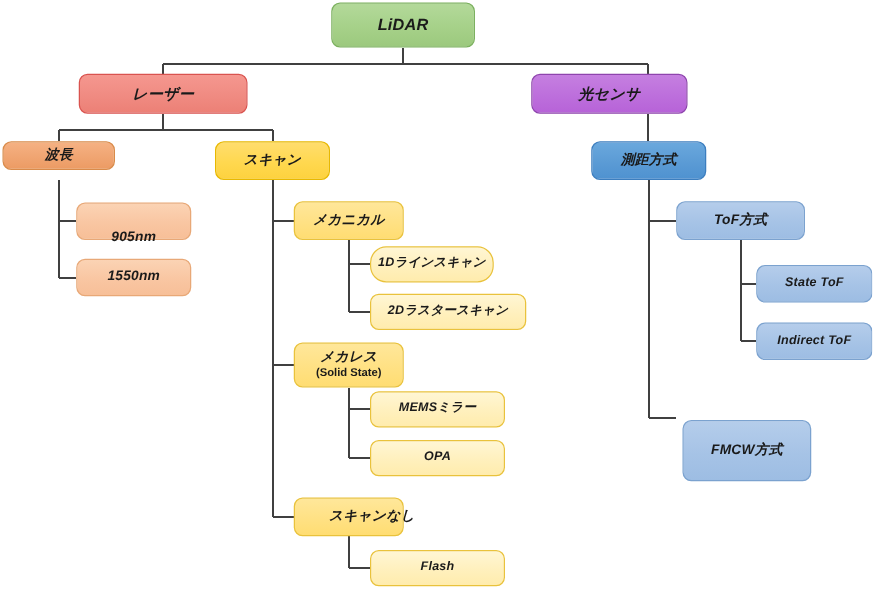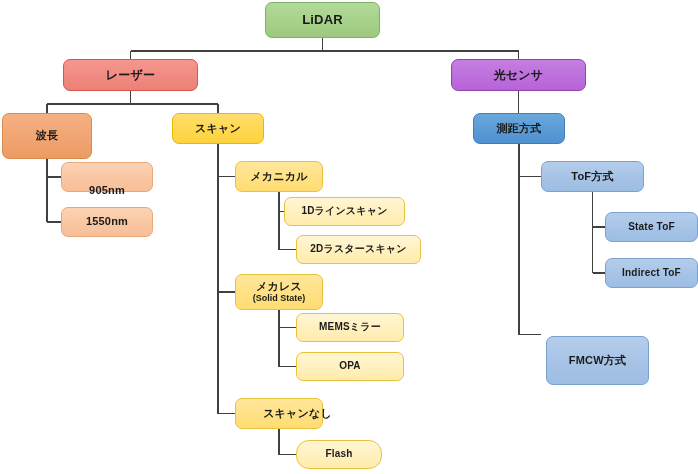--- a/index.html
+++ b/index.html
@@ -34,20 +34,21 @@
     border-style: solid;
     text-align: center;
     line-height: 1.05;
     z-index: 3;
   }
   .node .ttl {
     font-weight: bold;
     color: #1a1a1a;
     letter-spacing: 0.2px;
     white-space: nowrap;
+    font-style: italic;
   }
   .node .sub {
     font-weight: bold;
     color: #1a1a1a;
     white-space: nowrap;
     margin-top: 1px;
   }
   
   .v-green  { background: linear-gradient(180deg,#b3d99a 0%,#a6d189 55%,#9cc97e 100%); border-color:#7cb15f; }
   .v-red    { background: linear-gradient(180deg,#f5978f 0%,#f08b82 55%,#ec8076 100%); border-color:#d9534f; }
@@ -107,58 +108,58 @@
       <line x1="592.5" y1="192" x2="592.5" y2="273" stroke="#404040" stroke-width="1.6" shape-rendering="crispEdges"></line>
       <line x1="592.5" y1="273" x2="605" y2="273" stroke="#404040" stroke-width="1.6" shape-rendering="crispEdges"></line>
     </svg>
   <div id="nodes">
       <div class="node v-green" style="left: 265px; top: 2px; width: 115px; height: 36px;">
         <div class="ttl" style="font-size: 13px;">LiDAR</div>
       </div>
       <div class="node v-red" style="left: 63px; top: 59px; width: 135px; height: 32px;">
         <div class="ttl" style="font-size: 12px;">レーザー</div>
       </div>
-      <div class="node v-purple" style="left: 451px; top: 59px; width: 135px; height: 32px;">
+      <div class="node v-purple" style="left: 425px; top: 59px; width: 125px; height: 32px;">
         <div class="ttl" style="font-size: 12px;">光センサ</div>
       </div>
-      <div class="node v-orange" style="left: 2px; top: 113px; width: 90px; height: 46px;">
+      <div class="node v-orange" style="left: 2px; top: 113px; width: 90px; height: 23px;">
         <div class="ttl" style="font-size: 11px;">波長</div>
       </div>
       <div class="node v-orange-lt" style="left: 61px; top: 162px; width: 92px; height: 30px;">
         <div class="ttl" style="font-size: 11px; margin-top: 28px;">905nm</div>
       </div>
       <div class="node v-orange-lt" style="left: 61px; top: 207px; width: 92px; height: 30px;">
         <div class="ttl" style="font-size: 11px;">1550nm</div>
       </div>
       <div class="node v-yellow" style="left: 172px; top: 113px; width: 92px; height: 31px;">
         <div class="ttl" style="font-size: 11px;">スキャン</div>
       </div>
       <div class="node v-yellow-md" style="left: 235px; top: 161px; width: 88px; height: 31px;">
         <div class="ttl" style="font-size: 11px;">メカニカル</div>
       </div>
-      <div class="node v-yellow-lt" style="left: 284px; top: 197px; width: 121px; height: 29px;">
+      <div class="node v-yellow-lt" style="left: 296px; top: 197px; width: 99px; height: 29px; border-radius: 13px;">
         <div class="ttl" style="font-size: 10px;">1Dラインスキャン</div>
       </div>
       <div class="node v-yellow-lt" style="left: 296px; top: 235px; width: 125px; height: 29px;">
         <div class="ttl" style="font-size: 10px;">2Dラスタースキャン</div>
       </div>
       <div class="node v-yellow-md" style="left: 235px; top: 274px; width: 88px; height: 36px;">
         <div class="ttl" style="font-size: 11px;">メカレス</div>
         <div class="sub" style="font-size: 9px;">(Solid State)</div>
       </div>
       <div class="node v-yellow-lt" style="left: 296px; top: 313px; width: 108px; height: 29px;">
         <div class="ttl" style="font-size: 10px;">MEMSミラー</div>
       </div>
       <div class="node v-yellow-lt" style="left: 296px; top: 352px; width: 108px; height: 29px;">
         <div class="ttl" style="font-size: 10px;">OPA</div>
       </div>
       <div class="node v-yellow-md" style="left: 235px; top: 398px; width: 88px; height: 31px; padding-left: 37px;">
         <div class="ttl" style="font-size: 11px;">スキャンなし</div>
       </div>
-      <div class="node v-yellow-lt" style="left: 296px; top: 440px; width: 86px; height: 29px; border-radius: 13px;">
+      <div class="node v-yellow-lt" style="left: 296px; top: 440px; width: 108px; height: 29px;">
         <div class="ttl" style="font-size: 10px;">Flash</div>
       </div>
       <div class="node v-blue" style="left: 473px; top: 113px; width: 92px; height: 31px;">
         <div class="ttl" style="font-size: 11px;">測距方式</div>
       </div>
       <div class="node v-blue-lt" style="left: 541px; top: 161px; width: 103px; height: 31px;">
         <div class="ttl" style="font-size: 11px;">ToF方式</div>
       </div>
       <div class="node v-blue-lt" style="left: 605px; top: 212px; width: 93px; height: 30px;">
         <div class="ttl" style="font-size: 10px;">State ToF</div>

